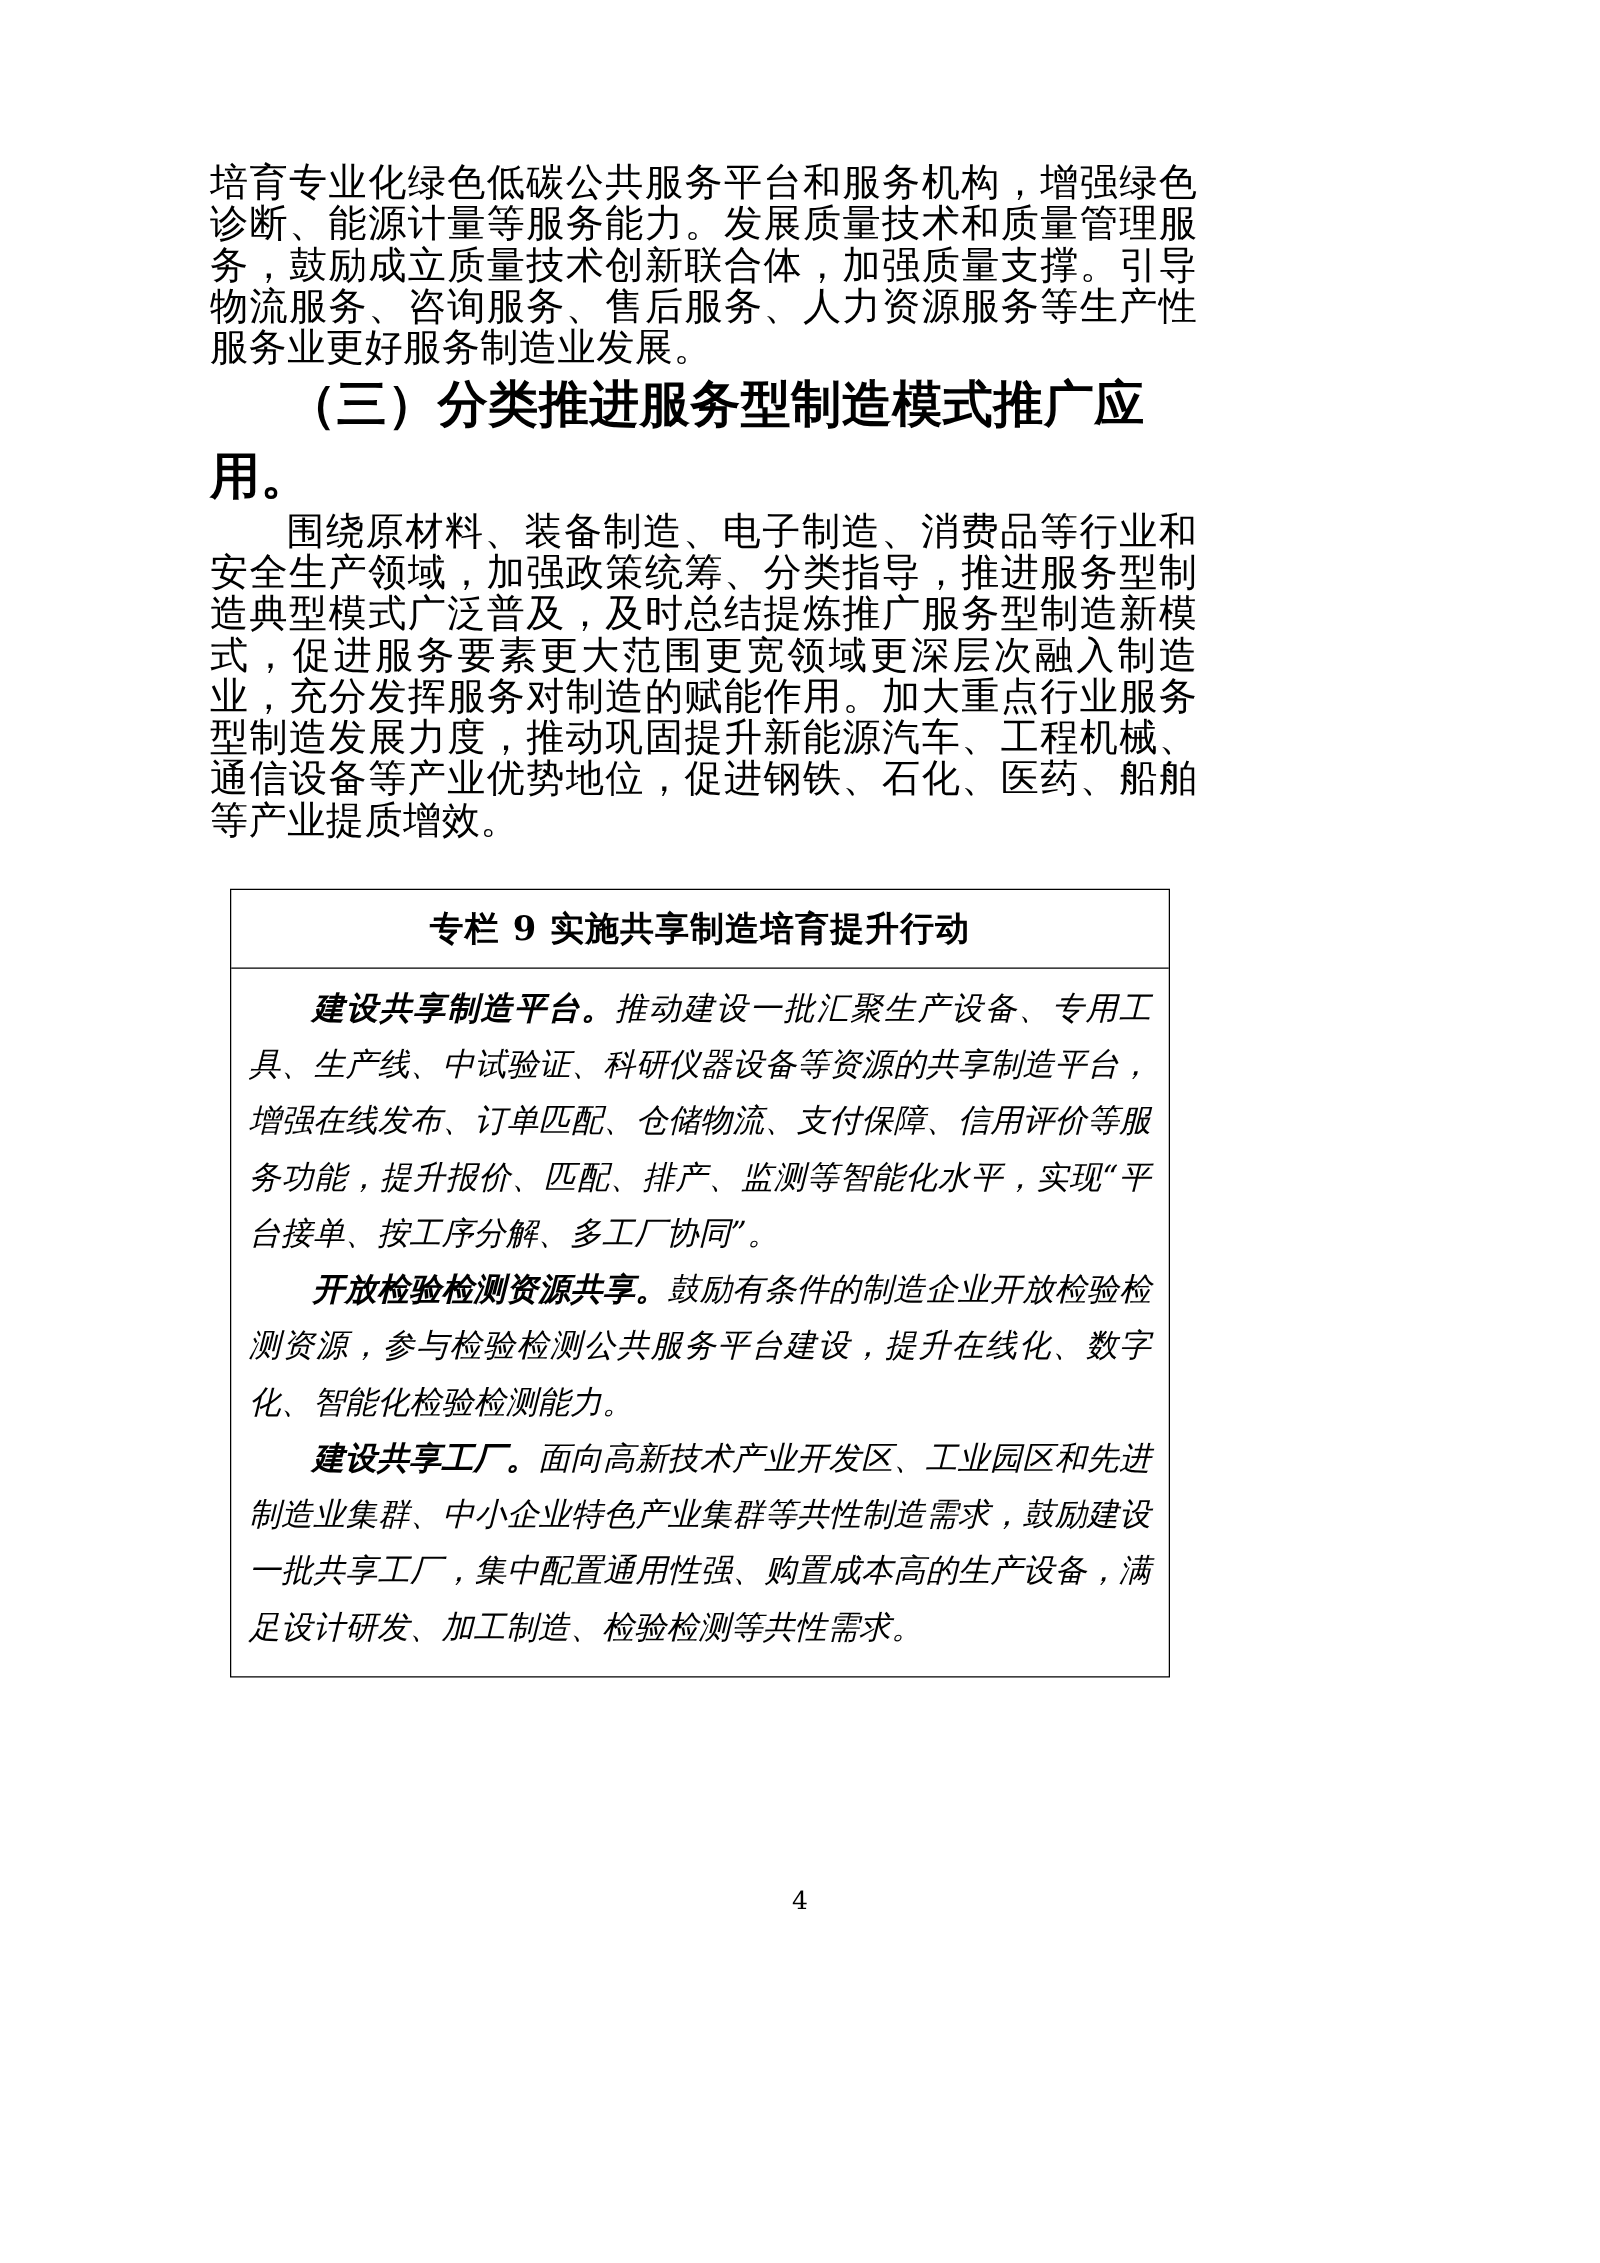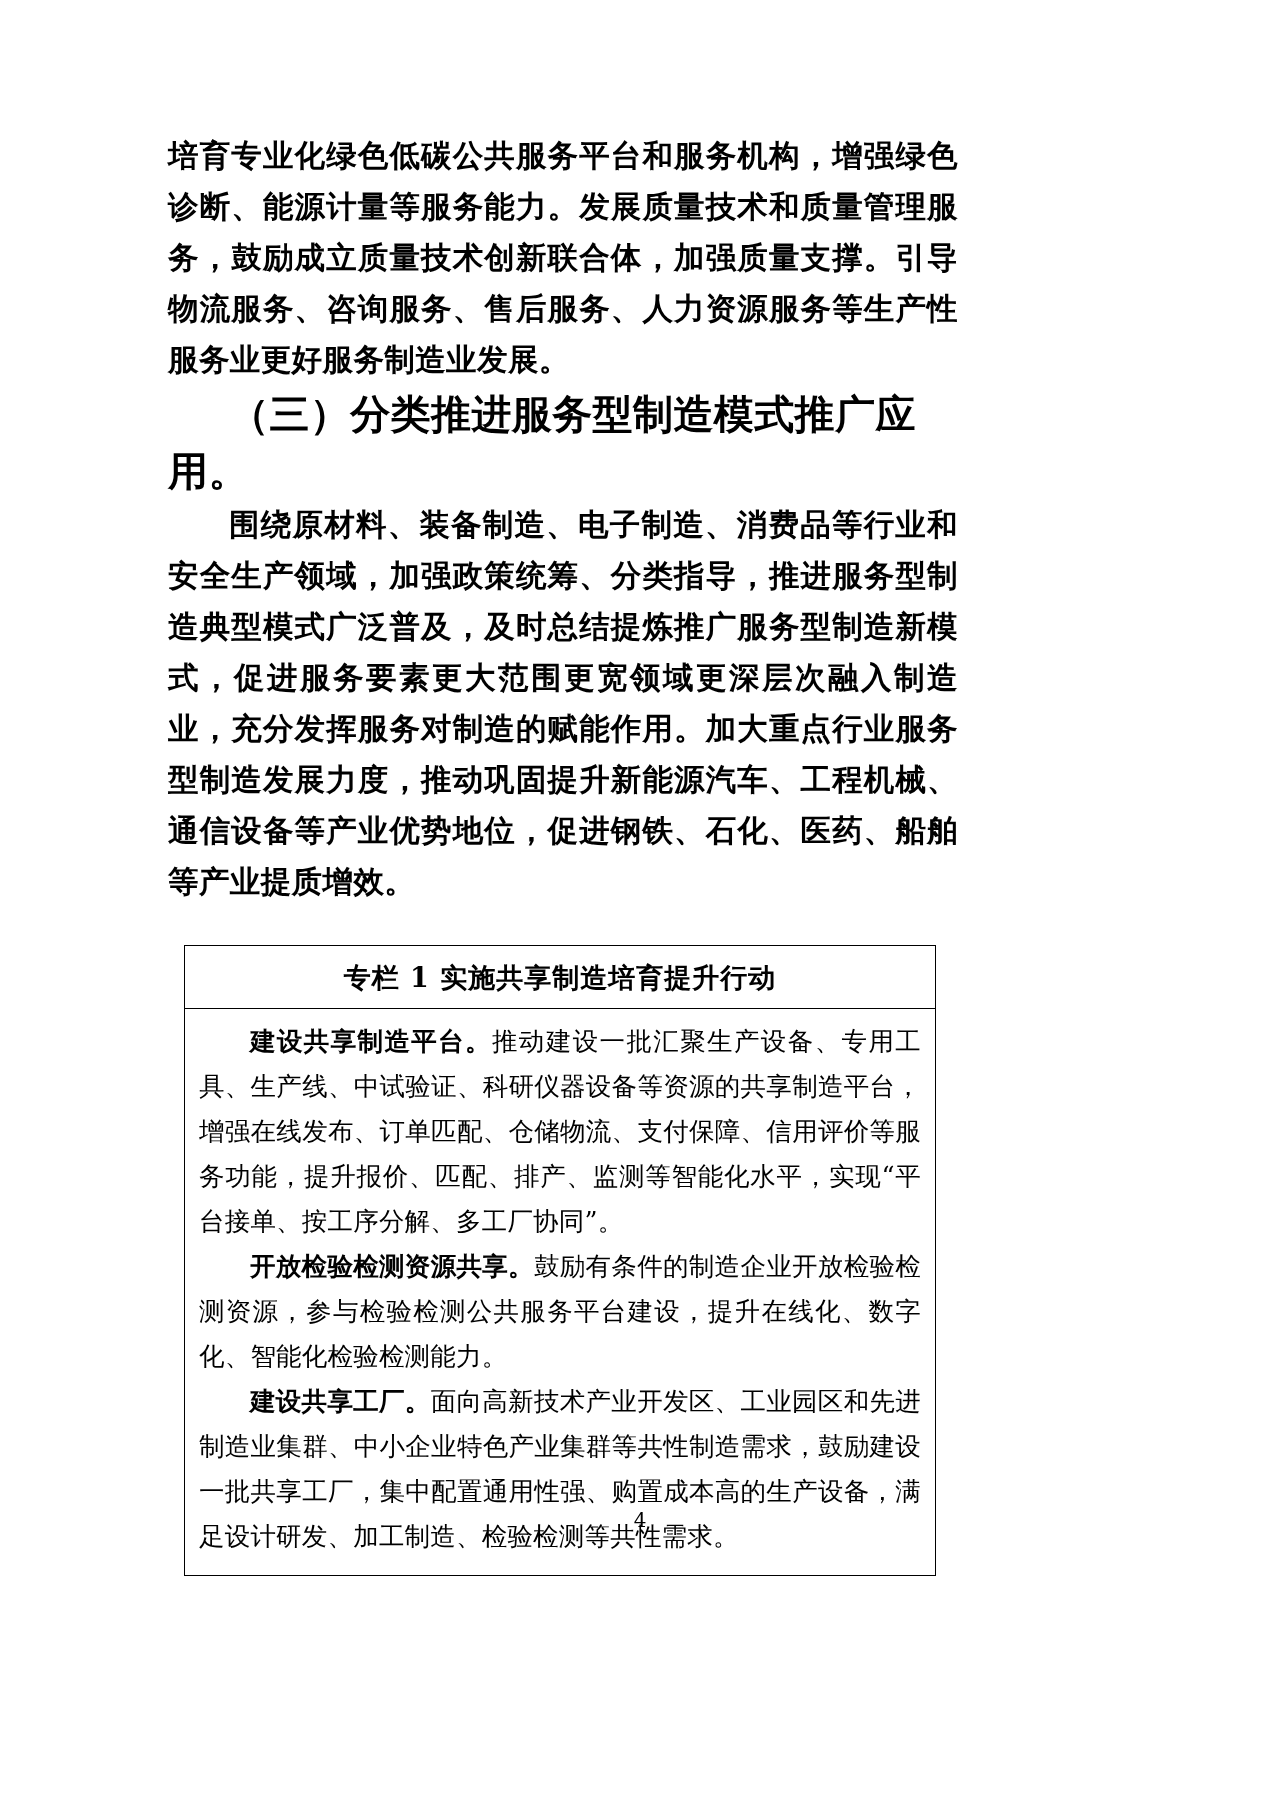--- a/index.html
+++ b/index.html
@@ -19,27 +19,26 @@
     overflow: hidden;
   }
   .content {
     position: absolute;
     left: 168px;
     top: 130px;
     width: 790px;
   }
   .para {
     font-size: 30.5px;
-    line-height: 51px;
+    line-height: 33px;
     text-align: justify;
     text-justify: inter-ideograph;
     letter-spacing: 0.4px;
     margin: 0;
     white-space: pre-wrap;
-    font-weight: bold;
   }
   .para.indent {
     text-indent: 61px;
   }
   .heading {
     font-size: 40px;
     line-height: 57px;
     font-weight: bold;
     text-indent: 61px;
     margin: 0;
@@ -65,20 +64,21 @@
     padding: 10px 14px 16px 14px;
   }
   .box-para {
     font-size: 25.5px;
     line-height: 45px;
     text-align: justify;
     text-justify: inter-ideograph;
     text-indent: 51px;
     margin: 0;
     letter-spacing: 0.2px;
+    font-style: italic;
   }
   .box-para b {
     font-weight: bold;
   }
   .page-number {
     position: absolute;
     left: 0;
     right: 0;
     top: 1508px;
     text-align: center;
@@ -92,21 +92,21 @@
 <div class="page">
   <div class="content">
 
     <p class="para">培育专业化绿色低碳公共服务平台和服务机构，增强绿色诊断、能源计量等服务能力。发展质量技术和质量管理服务，鼓励成立质量技术创新联合体，加强质量支撑。引导物流服务、咨询服务、售后服务、人力资源服务等生产性服务业更好服务制造业发展。</p>
 
     <p class="heading">（三）分类推进服务型制造模式推广应用。</p>
 
     <p class="para indent">围绕原材料、装备制造、电子制造、消费品等行业和安全生产领域，加强政策统筹、分类指导，推进服务型制造典型模式广泛普及，及时总结提炼推广服务型制造新模式，促进服务要素更大范围更宽领域更深层次融入制造业，充分发挥服务对制造的赋能作用。加大重点行业服务型制造发展力度，推动巩固提升新能源汽车、工程机械、通信设备等产业优势地位，促进钢铁、石化、医药、船舶等产业提质增效。</p>
 
     <div class="box">
-      <div class="box-title">专栏 1    实施共享制造培育提升行动</div>
+      <div class="box-title">专栏 9    实施共享制造培育提升行动</div>
       <div class="box-body">
 
         <p class="box-para"><b>建设共享制造平台。</b><span>推动建设一批汇聚生产设备、专用工具、生产线、中试验证、科研仪器设备等资源的共享制造平台，增强在线发布、订单匹配、仓储物流、支付保障、信用评价等服务功能，提升报价、匹配、排产、监测等智能化水平，实现“平台接单、按工序分解、多工厂协同”。</span></p>
 
         <p class="box-para"><b>开放检验检测资源共享。</b><span>鼓励有条件的制造企业开放检验检测资源，参与检验检测公共服务平台建设，提升在线化、数字化、智能化检验检测能力。</span></p>
 
         <p class="box-para"><b>建设共享工厂。</b><span>面向高新技术产业开发区、工业园区和先进制造业集群、中小企业特色产业集群等共性制造需求，鼓励建设一批共享工厂，集中配置通用性强、购置成本高的生产设备，满足设计研发、加工制造、检验检测等共性需求。</span></p>
 
       </div>
     </div>

